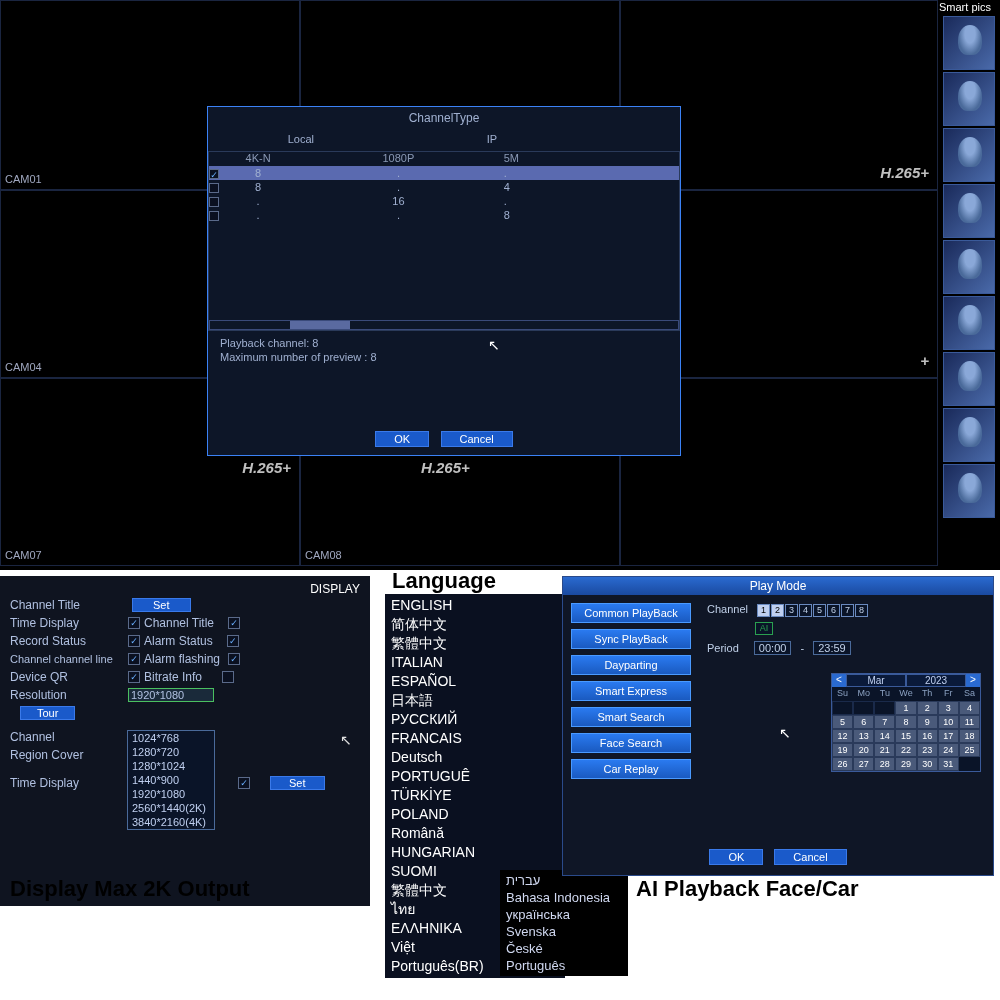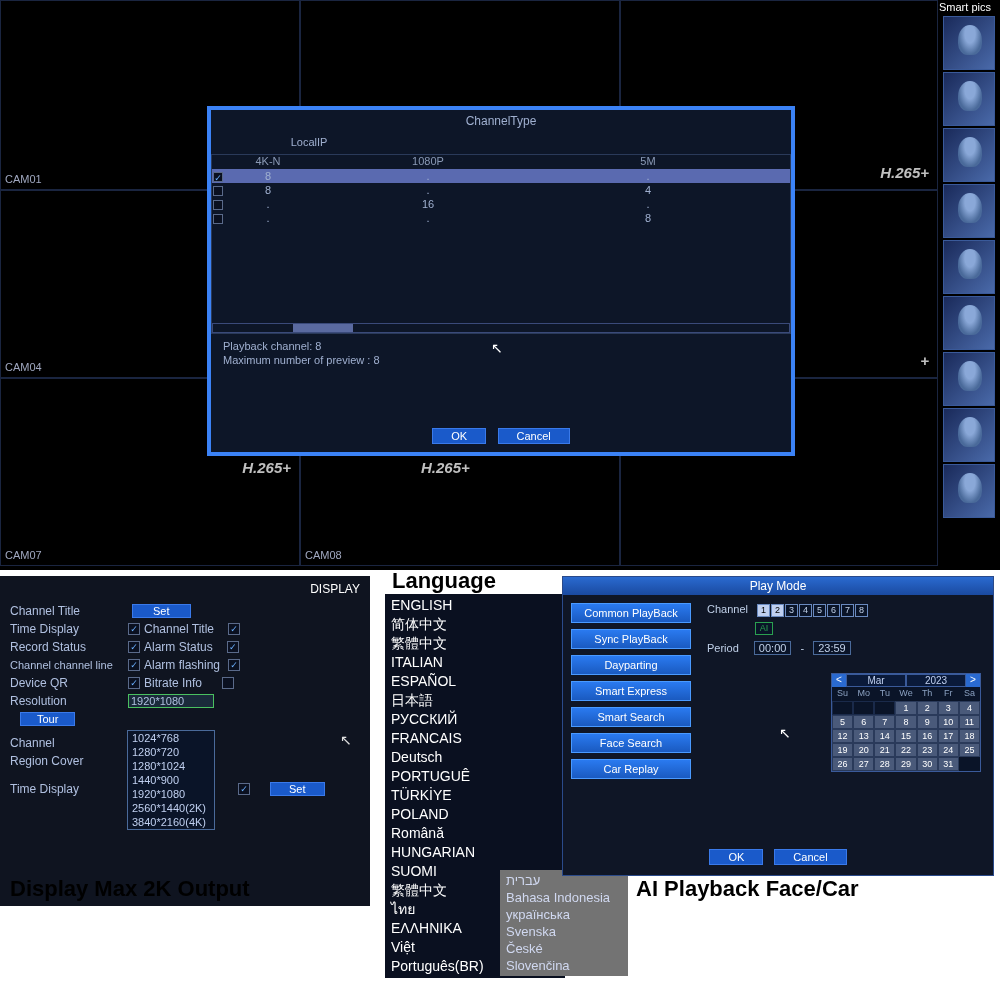--- a/index.html
+++ b/index.html
@@ -1,53 +1,53 @@
 <!DOCTYPE html>
 <html><head>
 <meta charset="utf-8">
 <style>
 *{box-sizing:border-box;margin:0;padding:0;font-family:Arial,sans-serif}
 body{background:#fff;width:1000px;height:1000px;position:relative;overflow:hidden}
 .panel-main{position:absolute;left:0;top:0;width:1000px;height:570px;background:#000;color:#8a99b5}
 .grid-cell{position:absolute;border:1px solid #1a2540}
 .codec-label{position:absolute;font-style:italic;font-weight:bold;color:#c0c0c0;font-size:15px}
 .cam-label{position:absolute;left:4px;bottom:4px;font-size:11px;color:#a0a8c0}
-.dialog{position:absolute;left:207px;top:106px;width:588px;height:350px;background:#0d1628;border:4px solid #3b82f6;font-size:12px;color:#a0b0d0}
+.dialog{position:absolute;left:207px;top:106px;width:474px;height:350px;background:#0d1628;border:1px solid #3b82f6;font-size:12px;color:#a0b0d0}
 .dialog-title{text-align:center;padding:4px;font-size:12px}
 .tbl{margin:6px 0;border:1px solid #2a3a5a;height:180px;overflow:hidden;position:relative}
 .tbl-header{display:flex;height:14px;font-size:11px;color:#8a99b5}
 .tbl-row{display:flex;height:14px;font-size:11px;align-items:center}
 .tbl-row.sel{background:#5a6ab0}
 .tbl-cb{width:16px;text-align:center}
 .tbl-c1{width:80px;text-align:center}
 .tbl-c2{width:240px;text-align:center}
-.tbl-c3{width:200px;text-align:center}
+.tbl-c3{width:200px;text-align:left}
 .scrollbar-h{position:absolute;left:8px;right:8px;bottom:62px;height:10px;border:1px solid #3a4a7a}
 .scrollbar-h-thumb{position:absolute;left:80px;width:60px;height:8px;background:#5a6aa0}
 .info-line{margin:2px 12px;font-size:11px}
 .dlg-buttons{position:absolute;bottom:8px;width:100%;text-align:center}
 .btn{display:inline-block;background:#1a5aca;color:#fff;border:1px solid #3a7aea;padding:1px 18px;margin:0 4px;font-size:11px;cursor:pointer}
 .smart-pics{position:absolute;right:0;top:0;width:62px;height:570px;background:#000}
 .smart-title{color:#fff;font-size:11px;text-align:left;padding:1px}
 .face-thumb{width:52px;height:54px;margin:2px auto;background:linear-gradient(135deg,#1a2a5a,#4a6aaa);border:1px solid #3a5a9a;position:relative}
 .face-thumb::before{content:"";position:absolute;left:14px;top:8px;width:24px;height:30px;background:radial-gradient(ellipse at 50% 30%,#8aa8d8 30%,#4a6a9a 70%);border-radius:50% 50% 40% 40%}
 .panel-display{position:absolute;left:0;top:576px;width:370px;height:330px;background:#0f1420;color:#b0c0e0;font-size:12px;padding:6px 10px}
-.disp-title{text-align:right;color:#fff;font-size:12px;margin-bottom:6px}
+.disp-title{text-align:right;color:#fff;font-size:12px;}
 .disp-row{display:flex;align-items:center;height:18px;margin-bottom:0}
 .disp-label{width:118px}
 .cb{width:12px;height:12px;border:1px solid #5a6a8a;background:#0a1020;display:inline-block;vertical-align:middle;margin-right:4px;text-align:center;line-height:10px;font-size:9px;color:#6ab0ff}
 .cb.on::before{content:"✓"}
 .slider{width:80px;height:4px;background:#1a2a4a;display:inline-block;position:relative;vertical-align:middle}
 .slider-thumb{position:absolute;right:0;top:-4px;width:6px;height:12px;background:#8aa0d0}
 .select{width:86px;border:1px solid #4ac060;background:#1a2a3a;font-size:11px;padding:0 2px;display:inline-block}
 .dropdown{position:absolute;left:127px;top:154px;width:88px;background:#0a1428;border:1px solid #4a6a9a;z-index:10}
 .dropdown-item{padding:1px 4px;font-size:11px;color:#c0d0f0}
 .caption{position:absolute;font-weight:bold;font-size:22px;color:#000}
 .panel-lang{position:absolute;left:385px;top:594px;width:180px;background:#0a1020;color:#fff;font-size:14px;padding:2px 6px;line-height:19px}
-.panel-lang2{position:absolute;left:500px;top:870px;width:128px;background:#737373;color:#d0d8f0;font-size:13px;padding:2px 6px;line-height:17px}
+.panel-lang2{position:absolute;left:500px;top:870px;width:128px;background:#000000;color:#d0d8f0;font-size:13px;padding:2px 6px;line-height:17px}
 .panel-play{position:absolute;left:562px;top:576px;width:432px;height:300px;background:#0f1626;border:1px solid #2a4a8a;color:#c0d0e8;font-size:11px}
 .play-title{background:linear-gradient(#2a6ad0,#1a4aa0);text-align:center;padding:2px;font-size:12px;color:#fff}
 .play-body{display:flex;height:250px}
 .play-left{width:136px;padding:8px}
 .play-btn{display:block;width:120px;background:linear-gradient(#2a7af0,#1a5ac0);border:1px solid #4a9aff;color:#fff;text-align:center;padding:3px 0;margin-bottom:6px;font-size:11px;cursor:pointer}
 .play-right{flex:1;padding:8px}
 .ch-box{display:inline-block;width:13px;height:13px;border:1px solid #6a8ac0;text-align:center;line-height:11px;font-size:9px;background:#0a1428;margin-right:1px}
 .ch-box.on{background:#c0d0f0;color:#000}
 .period-box{display:inline-block;border:1px solid #4a6a9a;padding:0 4px;background:#0a1428}
 .calendar{position:absolute;right:12px;top:96px;width:150px;background:#0a1428;border:1px solid #3a5a9a;font-size:10px}
@@ -89,21 +89,21 @@
   <div class="grid-cell" style="left:300px;top:378px;width:320px;height:188px">
     <div class="codec-label" style="left:120px;top:80px">H.265+</div>
     <div class="cam-label">CAM08</div>
   </div>
   <div class="grid-cell" style="left:620px;top:378px;width:318px;height:188px"></div>
 
   <div class="dialog">
     <div class="dialog-title">ChannelType</div>
     <div style="display:flex;margin:4px 10px;font-size:11px">
       <div style="width:96px;text-align:right">Local</div>
-      <div style="flex:1;text-align:left">IP</div>
+      <div style="flex:1;text-align:center">IP</div>
     </div>
     <div class="tbl">
       <div class="tbl-header">
         <div class="tbl-cb"></div>
         <div class="tbl-c1">4K-N</div>
         <div class="tbl-c2">1080P</div>
         <div class="tbl-c3">5M</div>
       </div>
       <div id="tbl-rows">
           <div class="tbl-row sel">
@@ -246,21 +246,21 @@
     <div>ΕΛΛΗΝΙΚΑ</div>
     <div>Việt</div>
     <div>Português(BR)</div>
   </div>
 <div class="panel-lang2" id="lang-list2">
     <div>עברית</div>
     <div>Bahasa Indonesia</div>
     <div>українська</div>
     <div>Svenska</div>
     <div>České</div>
-    <div>Slovenčina</div>
+    <div>Português</div>
   </div>
 
 <div class="panel-play">
   <div class="play-title">Play Mode</div>
   <div class="play-body">
     <div class="play-left" id="play-buttons">
         <div class="play-btn">Common PlayBack</div>
         <div class="play-btn">Sync PlayBack</div>
         <div class="play-btn">Dayparting</div>
         <div class="play-btn">Smart Express</div>

